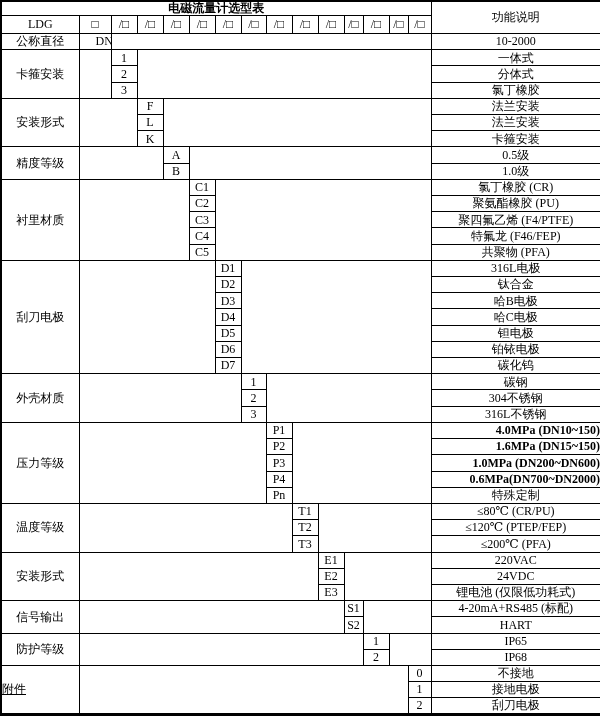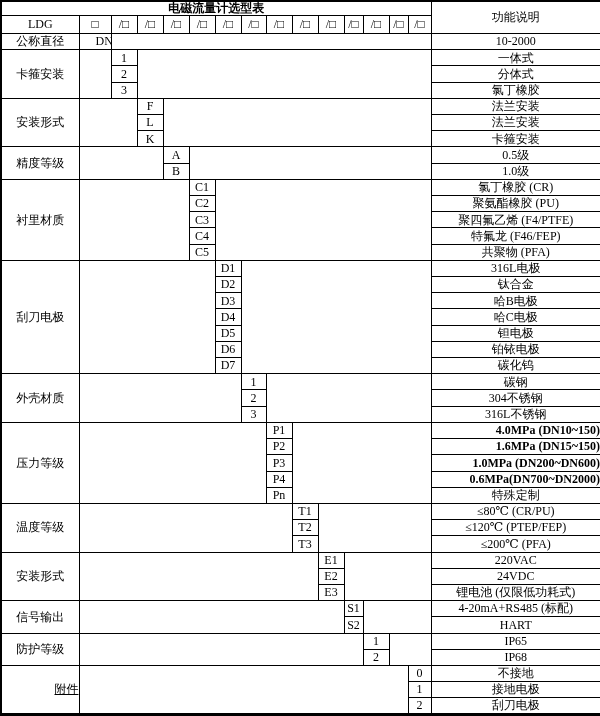--- a/index.html
+++ b/index.html
@@ -24,21 +24,21 @@
     vertical-align: middle;
     white-space: nowrap;
     overflow: hidden;
   }
   tr.title-row { height: 14px; }
   tr.model-row { height: 18px; }
   tr.body-row  { height: 16px; }
   td.title   { font-weight: bold; font-size: 13px; }
   td.fnhead  { font-size: 13px; }
   td.label   { text-align: left; padding-left: 3px; }
-  td.label.ctr { text-align: right; padding-left: 0; text-decoration: underline; }
+  td.label.ctr { text-align: left; padding-left: 0; text-decoration: underline; }
   td.code    { font-size: 11px; }
   td.code.lft{ text-align: left; padding-left: 16px; }
   td.slot    { font-size: 11px; }
   td.prefix  { text-align: left; padding-left: 4px; }
   td.desc    { font-size: 12px; }
   td.desc.lft{ text-align: right; padding-left: 6px; font-weight: bold; }
   td.sp      { }
 </style>
 </head>
 <body>

